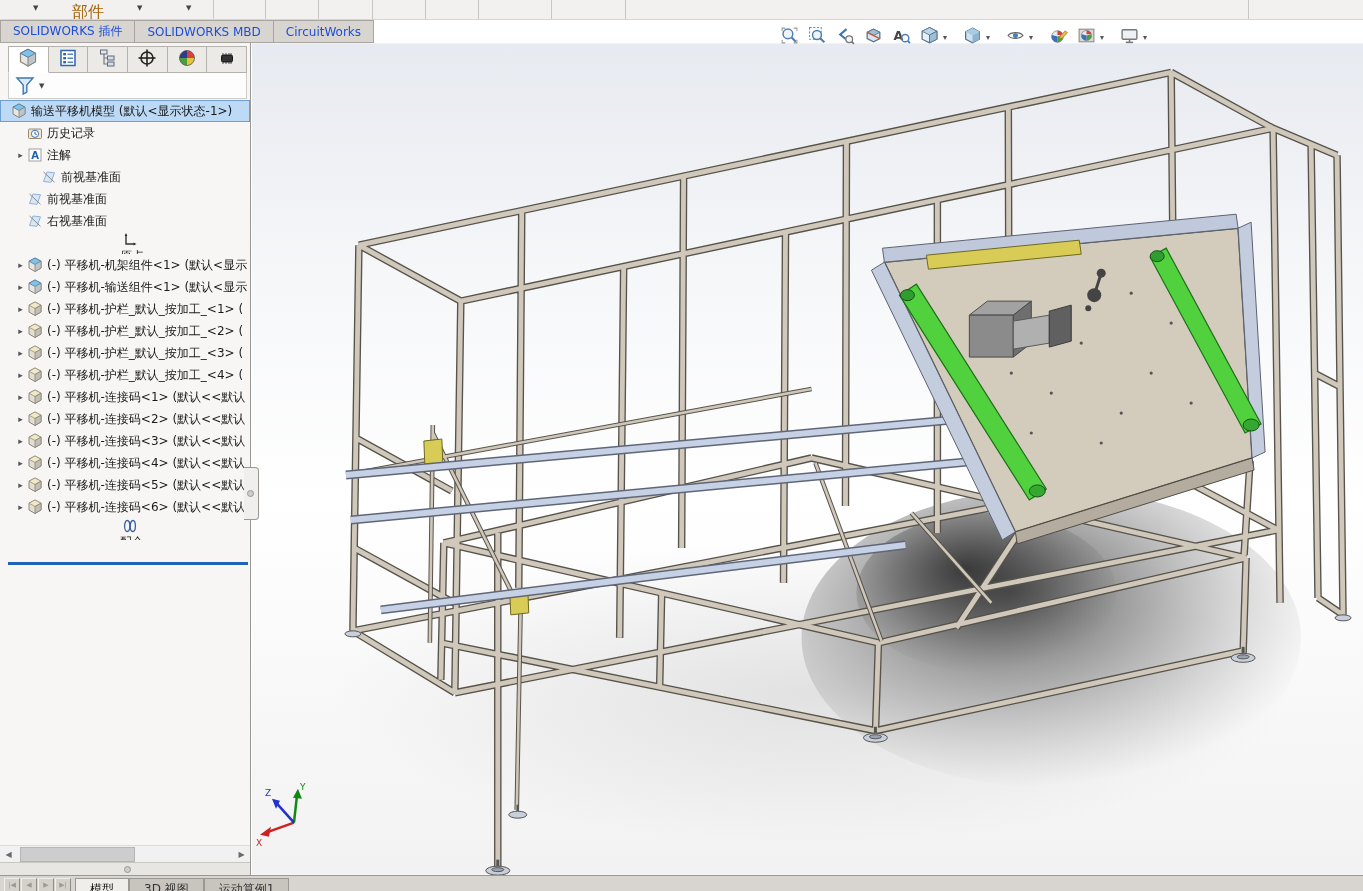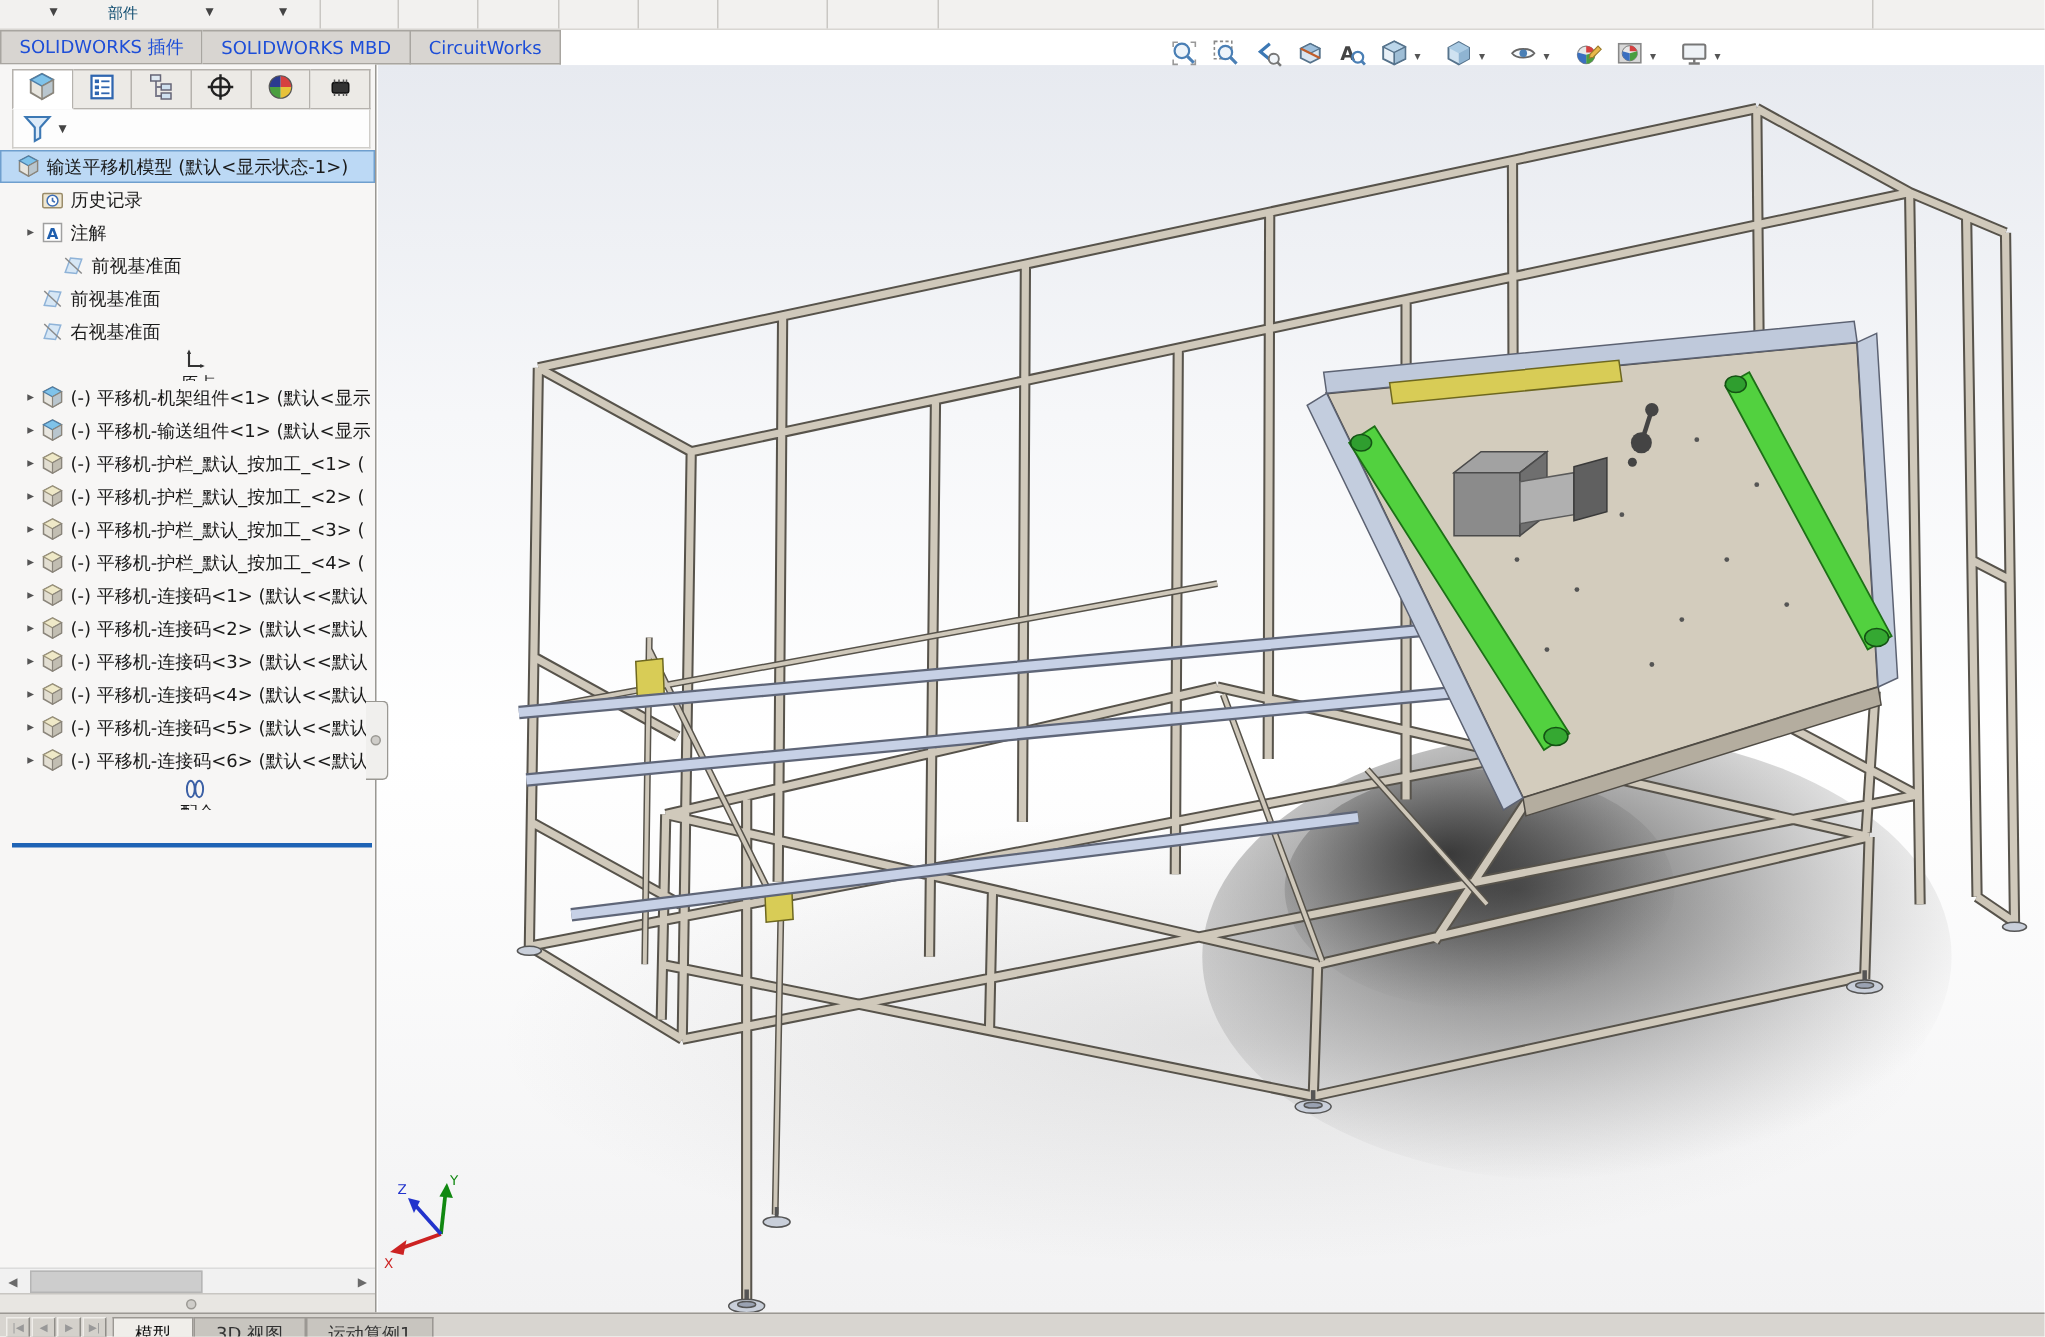--- a/index.html
+++ b/index.html
@@ -4,21 +4,21 @@
 <style>
   *{margin:0;padding:0;box-sizing:border-box}
   html,body{width:1363px;height:891px;overflow:hidden;background:#fff;
     font-family:"DejaVu Sans","Liberation Sans",sans-serif;font-size:12px;color:#1a1a1a;}
   .abs{position:absolute}
 
   
   #toprow{left:0;top:0;width:1363px;height:20px;background:#f2f1ef;border-bottom:1px solid #d8d6d2}
   #toprow .sep{position:absolute;top:0;width:1px;height:19px;background:#c9c7c3}
   #toprow .caret{position:absolute;top:4px;font-size:7px;color:#444}
-  #toprow .lbl{position:absolute;top:2px;font-size:10px;color:#0c4a6e}
+  #toprow .lbl{position:absolute;top:2px;font-size:16px;color:#a16207}
 
   
   #ribbontabs{left:0;top:20px;height:23px;display:flex}
   .rtab{height:23px;padding:0 12px;display:flex;align-items:center;background:#d8d5d1;
     border:1px solid #a8a5a0;border-left:none;font-size:12px;color:#1d4ed8;white-space:nowrap}
   .rtab:first-child{border-left:1px solid #a8a5a0}
 
   
   #panel{left:0;top:43px;width:251px;height:832px;background:#f7f6f5;border-right:1px solid #9a9893}
   #edgeartifacts{left:0;top:43px;width:10px;height:832px}

